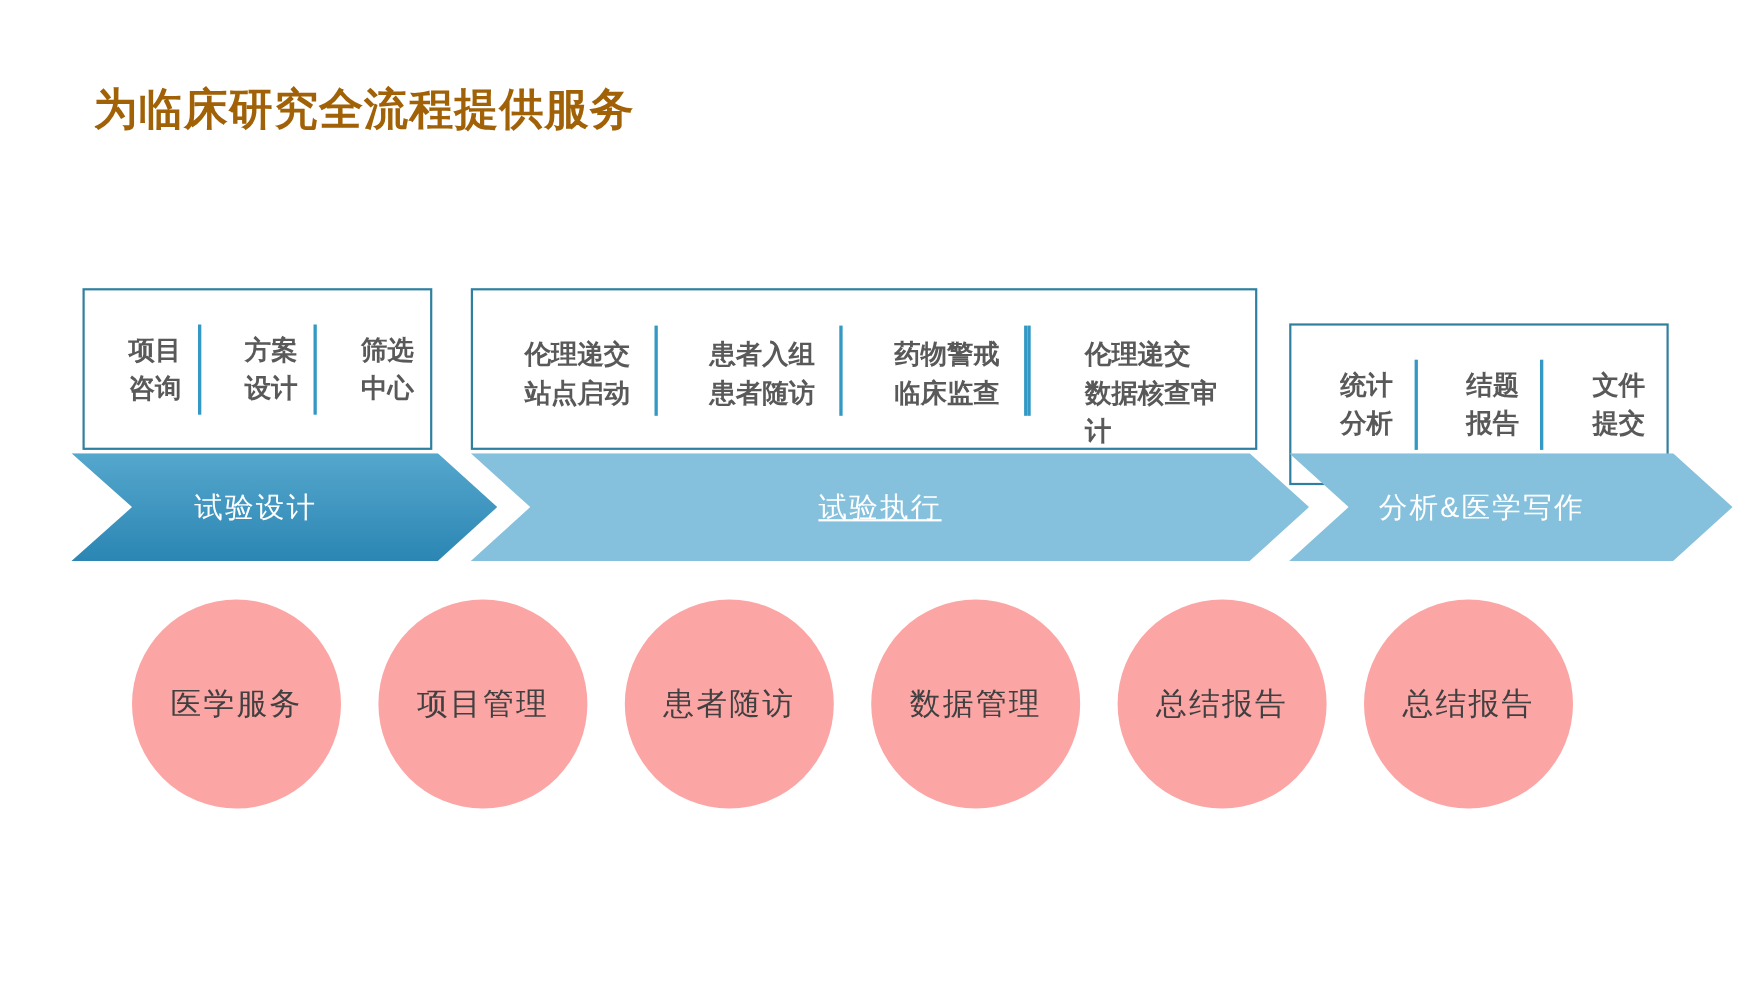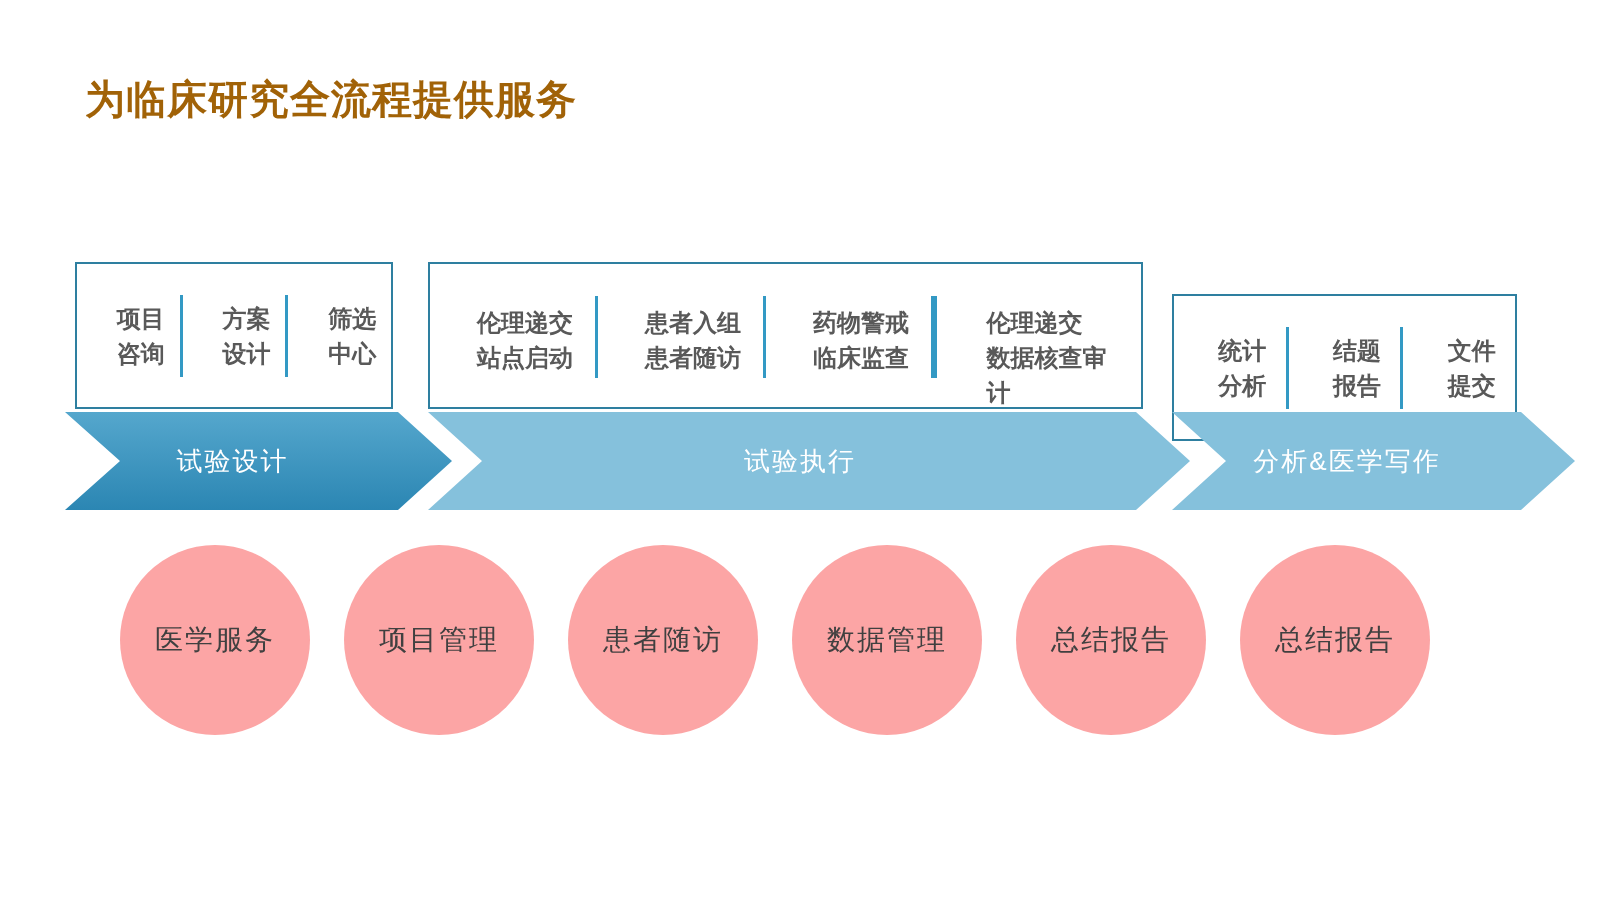--- a/index.html
+++ b/index.html
@@ -59,21 +59,21 @@
     position:absolute;left:60px;top:412px;width:1520px;height:98px;
   }
   .arrow-label{
     position:absolute;top:443px;height:36px;line-height:36px;
     text-align:center;
     font-size:26px;color:#ffffff;
     letter-spacing:2px;
     white-space:nowrap;
   }
   .arrow-label.l1{left:65px;width:335px;}
-  .arrow-label.l2{left:428px;width:744px;}
+  .arrow-label.l2{left:428px;width:744px;text-decoration:underline;}
   .arrow-label.l3{left:1172px;width:350px;}
   
   .service-circle{
     position:absolute;top:545px;width:190px;height:190px;
     border-radius:50%;
     background:#fca5a5;
     display:flex;align-items:center;justify-content:center;
   }
   .service-circle.c1{left:120px;}
   .service-circle.c2{left:344px;}

